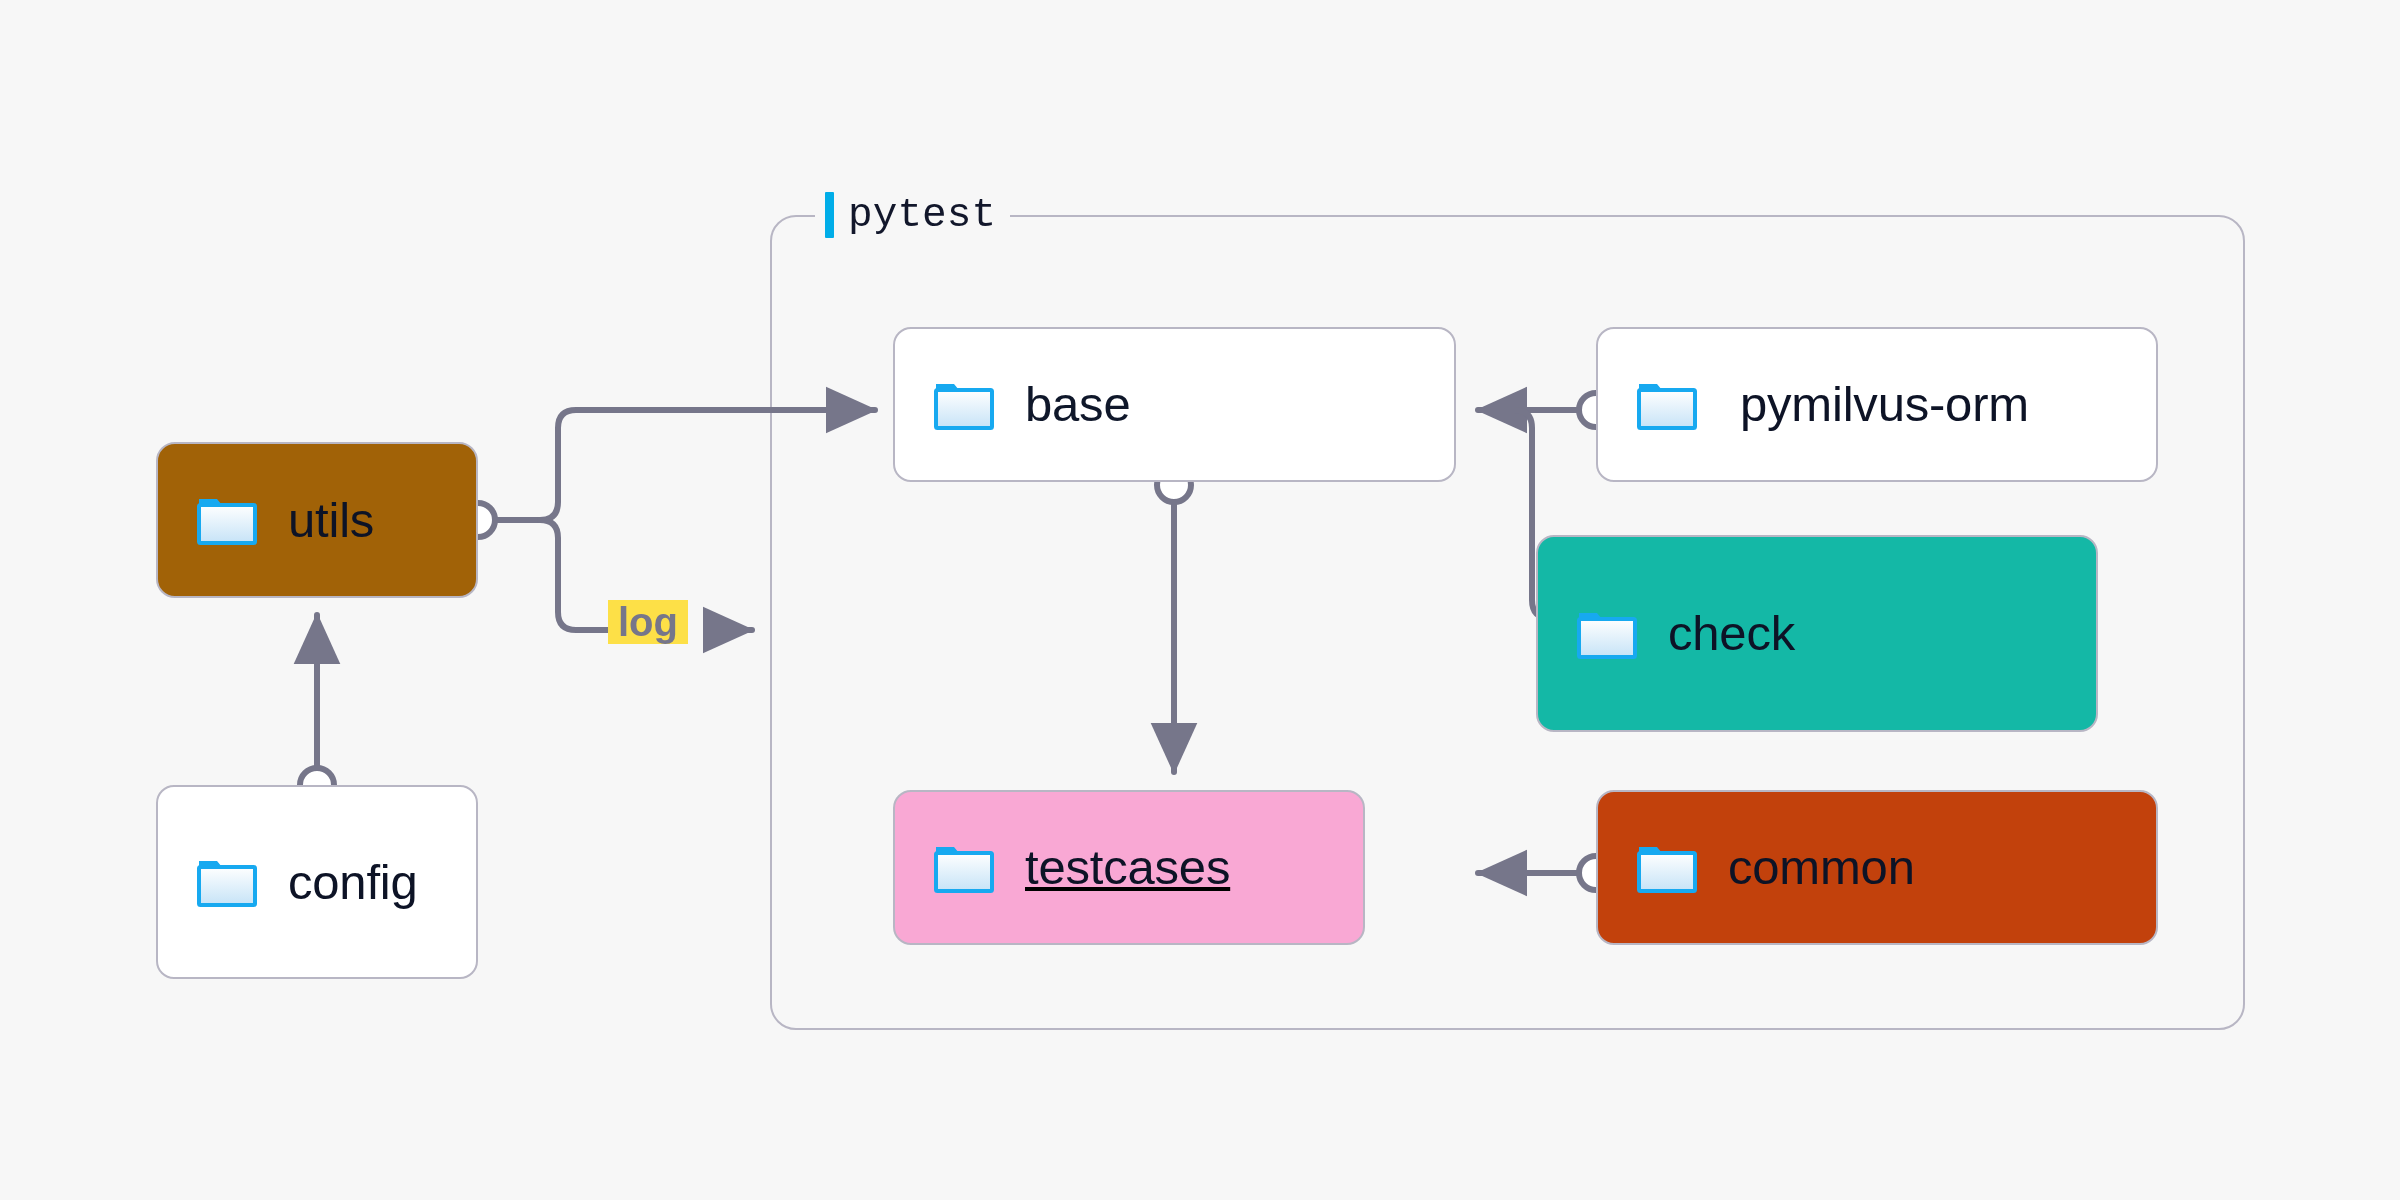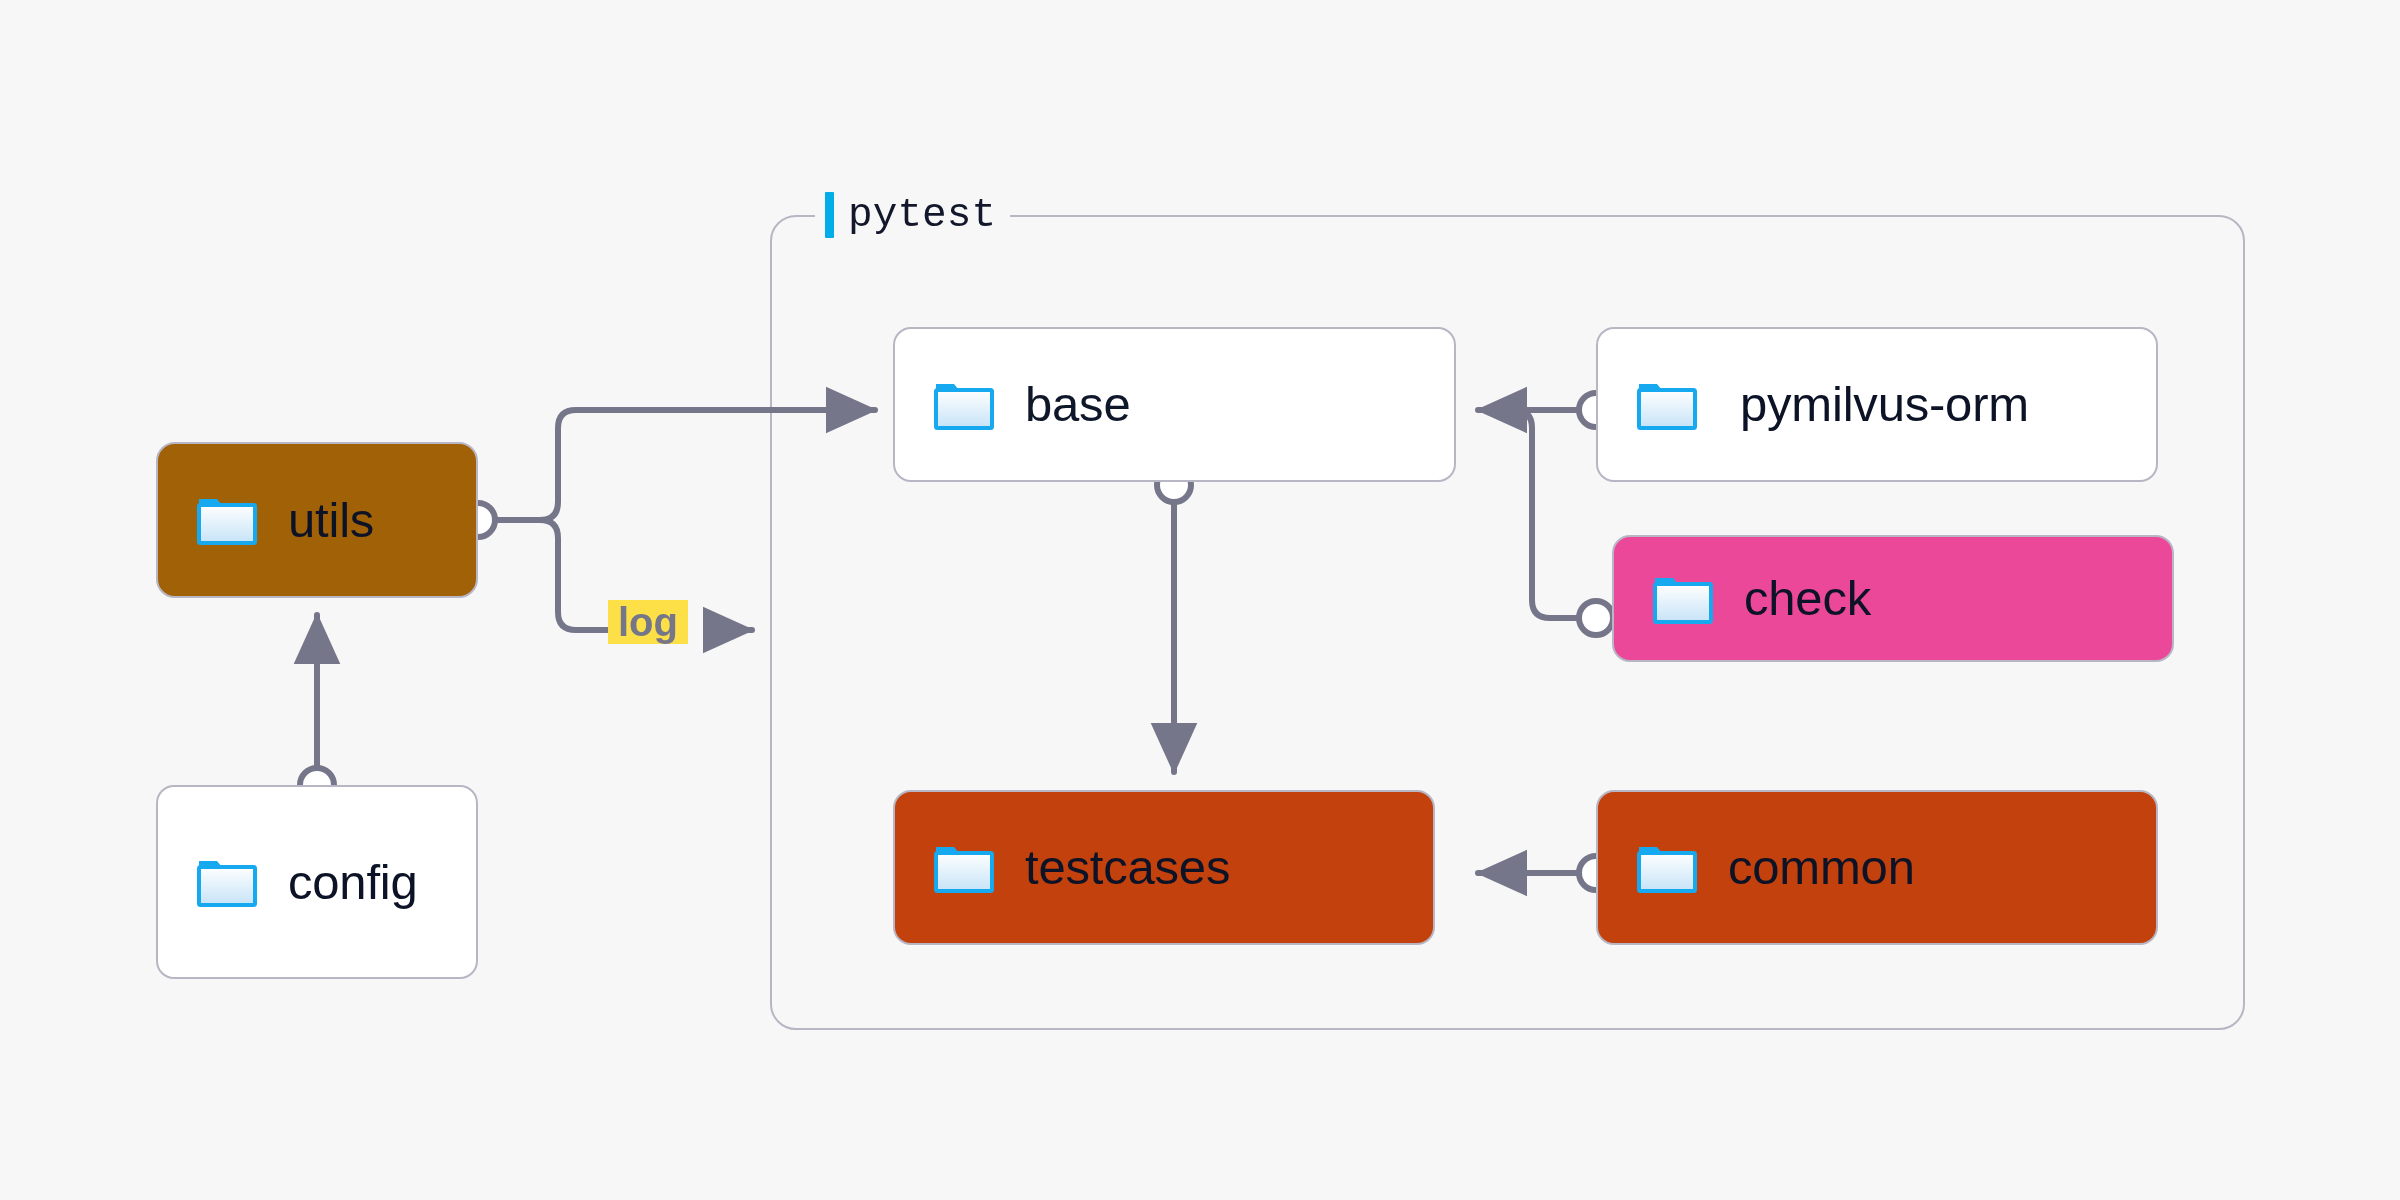--- a/index.html
+++ b/index.html
@@ -169,35 +169,35 @@
         </svg>
         <span class="node-label" style="color: rgb(13, 19, 38);">config</span>
       </div>
       <div class="node" style="left: 893px; top: 327px; width: 563px; height: 155px; background: rgb(255, 255, 255); border-color: rgb(184, 182, 196);">
         <svg class="folder-icon" viewBox="0 0 62 54">
           <path d="M3 6 h18 l5 6 h10 v7 H3 z" fill="#17a9f0"></path>
           <rect x="3" y="12" width="56" height="38" rx="1.5" fill="url(#folderGrad)" stroke="#17a9f0" stroke-width="4"></rect>
         </svg>
         <span class="node-label" style="color: #0f172a;">base</span>
       </div>
-      <div class="node" style="left: 893px; top: 790px; width: 542px; height: 155px; background: #c2410c; border-color: rgb(184, 182, 196);">
+      <div class="node" style="left: 893px; top: 790px; width: 472px; height: 155px; background: #f9a8d4; border-color: rgb(184, 182, 196); text-decoration: underline;">
         <svg class="folder-icon" viewBox="0 0 62 54">
           <path d="M3 6 h18 l5 6 h10 v7 H3 z" fill="#17a9f0"></path>
           <rect x="3" y="12" width="56" height="38" rx="1.5" fill="url(#folderGrad)" stroke="#17a9f0" stroke-width="4"></rect>
         </svg>
         <span class="node-label" style="color: rgb(13, 19, 38);">testcases</span>
       </div>
       <div class="node" style="left: 1596px; top: 327px; width: 562px; height: 155px; background: rgb(255, 255, 255); border-color: rgb(184, 182, 196); gap: 42px;">
         <svg class="folder-icon" viewBox="0 0 62 54">
           <path d="M3 6 h18 l5 6 h10 v7 H3 z" fill="#17a9f0"></path>
           <rect x="3" y="12" width="56" height="38" rx="1.5" fill="url(#folderGrad)" stroke="#17a9f0" stroke-width="4"></rect>
         </svg>
         <span class="node-label" style="color: rgb(13, 19, 38);">pymilvus-orm</span>
       </div>
-      <div class="node" style="left: 1612px; top: 535px; width: 562px; height: 127px; background: #ec4899; border-color: rgb(184, 182, 196);">
+      <div class="node" style="left: 1536px; top: 535px; width: 562px; height: 197px; background: #14b8a6; border-color: rgb(184, 182, 196);">
         <svg class="folder-icon" viewBox="0 0 62 54">
           <path d="M3 6 h18 l5 6 h10 v7 H3 z" fill="#17a9f0"></path>
           <rect x="3" y="12" width="56" height="38" rx="1.5" fill="url(#folderGrad)" stroke="#17a9f0" stroke-width="4"></rect>
         </svg>
         <span class="node-label" style="color: rgb(13, 19, 38);">check</span>
       </div>
       <div class="node" style="left: 1596px; top: 790px; width: 562px; height: 155px; background: #c2410c; border-color: rgb(184, 182, 196);">
         <svg class="folder-icon" viewBox="0 0 62 54">
           <path d="M3 6 h18 l5 6 h10 v7 H3 z" fill="#17a9f0"></path>
           <rect x="3" y="12" width="56" height="38" rx="1.5" fill="url(#folderGrad)" stroke="#17a9f0" stroke-width="4"></rect>

